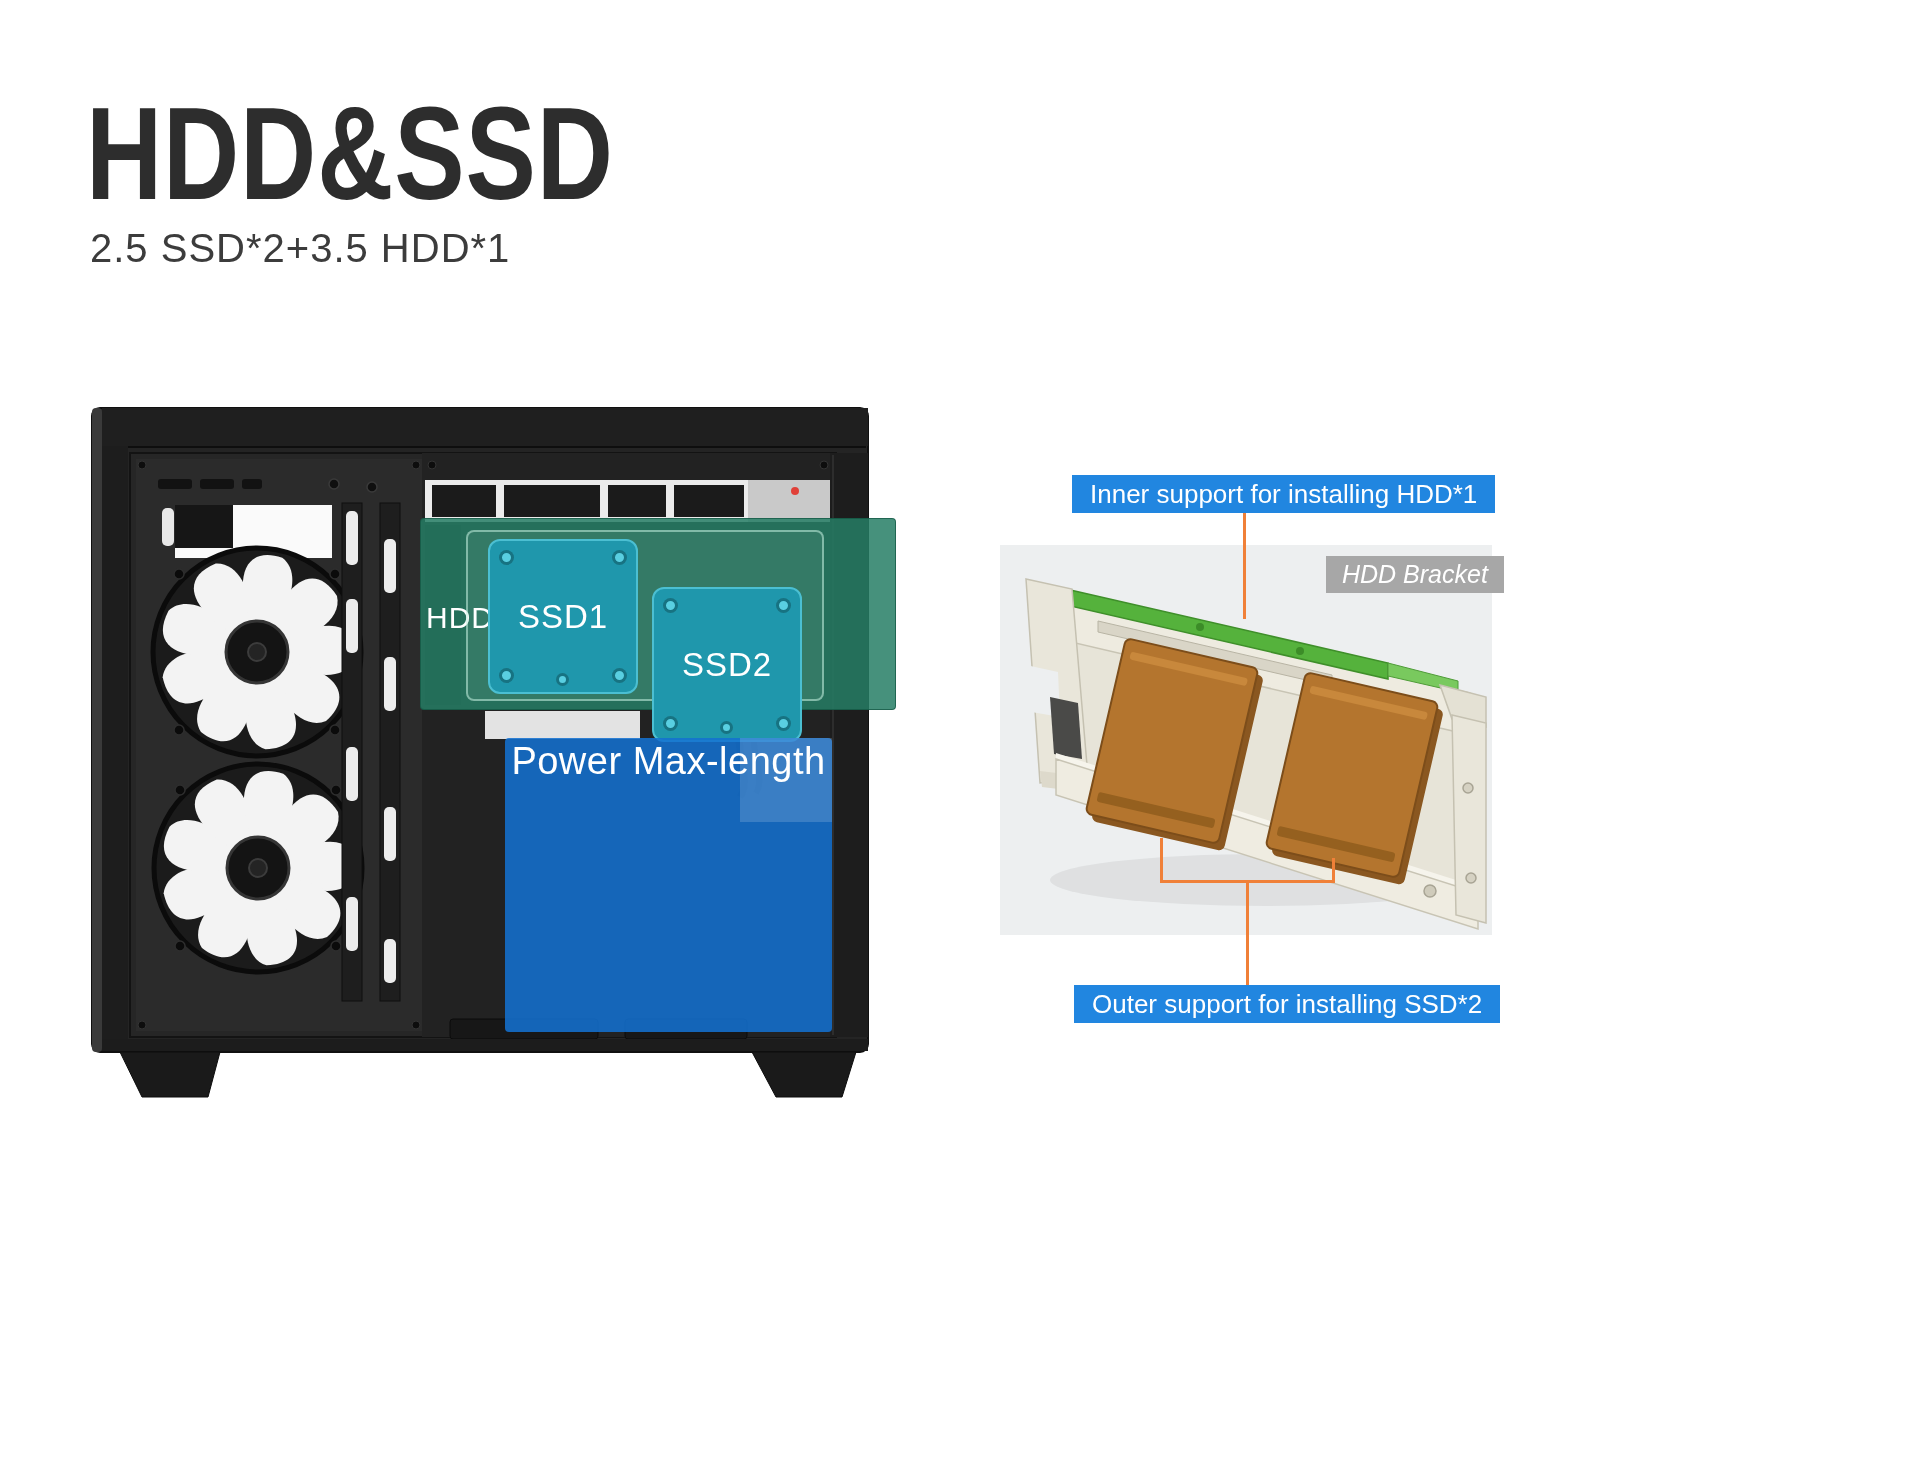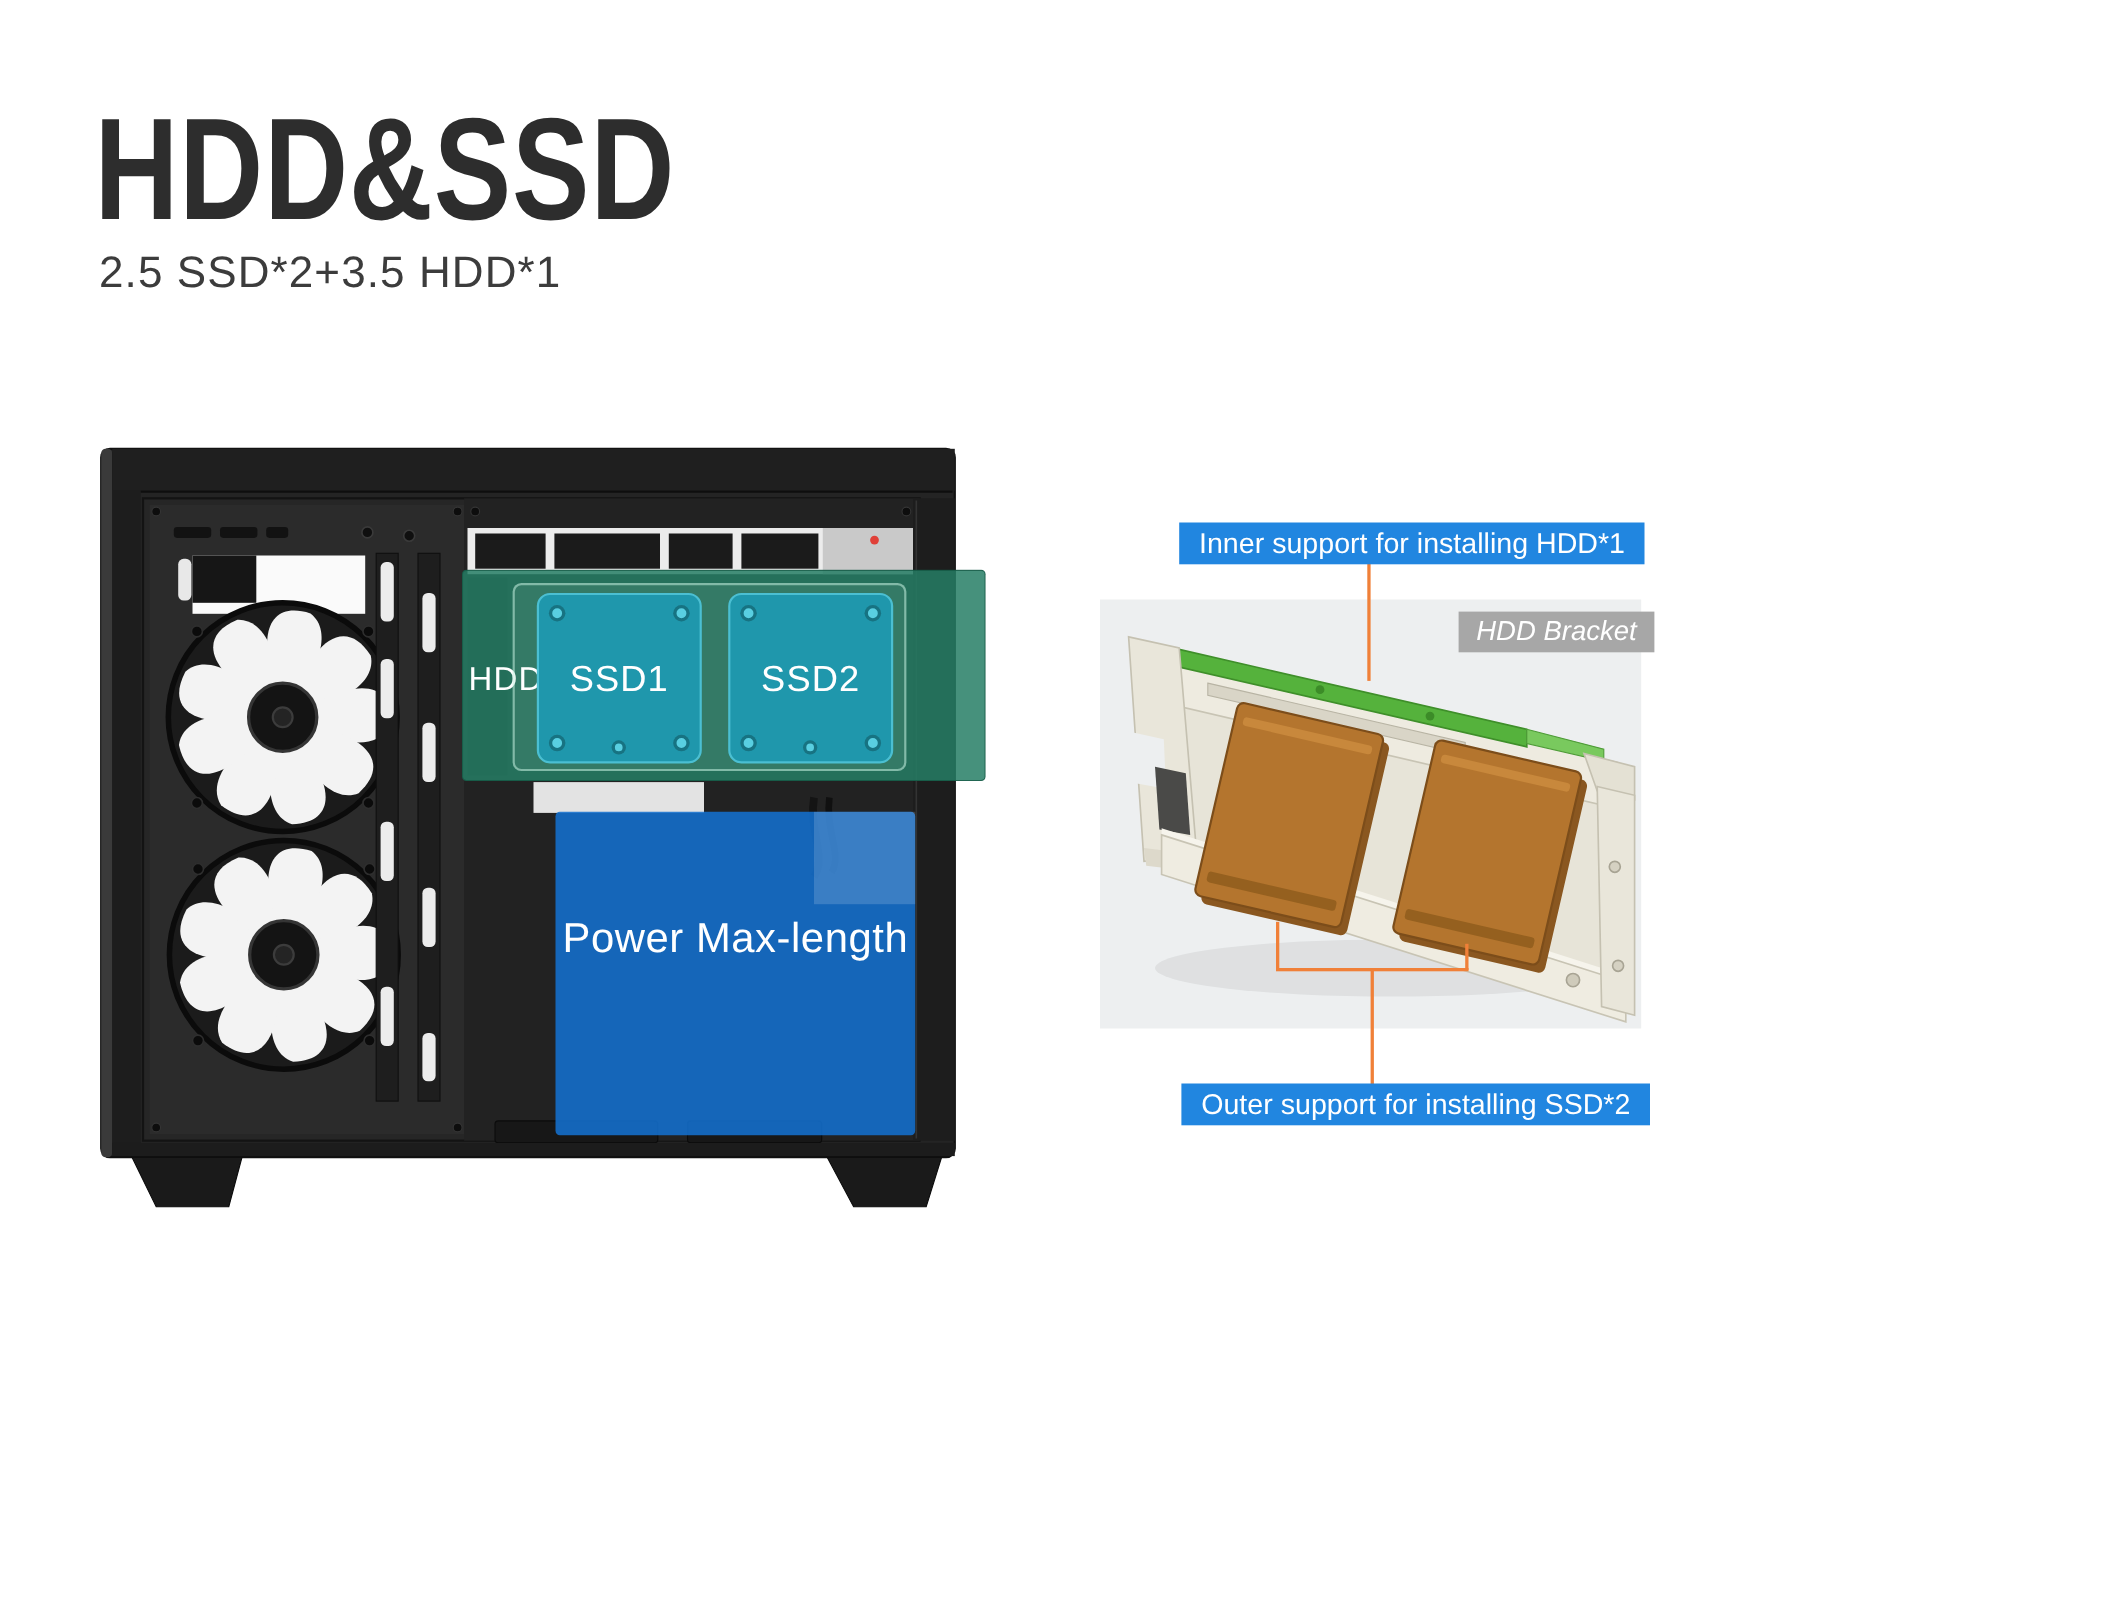--- a/index.html
+++ b/index.html
@@ -48,21 +48,21 @@
     background:rgba(255,255,255,0.07);
     border-radius:8px;
   }
   .ssd-square {
     position:absolute; top:7px; width:150px; height:155px;
     background:var(--ssd-cyan, #1f97ac);
     border:2px solid #4bbfd2; border-radius:12px;
     display:flex; align-items:center; justify-content:center;
   }
   .ssd-square.one { left:20px; }
-  .ssd-square.two { left:194px; }
+  .ssd-square.two { left:184px;margin-top:48px; }
   .ssd-text { color:#ffffff; font-size:33px; letter-spacing:1px; }
   .screw {
     position:absolute; width:15px; height:15px; border-radius:50%;
     background:#59cfe1; border:3px solid rgba(16,104,120,0.9);
   }
   .screw.tl { left:9px;  top:9px; }
   .screw.tr { right:9px; top:9px; }
   .screw.bl { left:9px;  bottom:9px; }
   .screw.br { right:9px; bottom:9px; }
   .screw.bc { left:50%; margin-left:-7px; bottom:6px; width:13px; height:13px; }
@@ -71,21 +71,21 @@
     position:absolute; left:425px; top:343px; width:327px; height:294px;
     background:rgba(20,113,208,0.87);
     border-radius:4px; z-index:2;
     text-align:center;
   }
   .blue-overlay .light-band {
     position:absolute; right:0; top:0; width:92px; height:84px;
     background:rgba(255,255,255,0.16);
   }
   .power-text {
-    position:relative; padding-top:92px;
+    position:relative; 
     color:#ffffff; font-size:38px; line-height:1.25; letter-spacing:0.5px;
   }
 
   
   .bracket-box {
     left:1000px; top:545px; width:492px; height:390px;
     background:#edeff0; z-index:0;
   }
 
   .callout {

